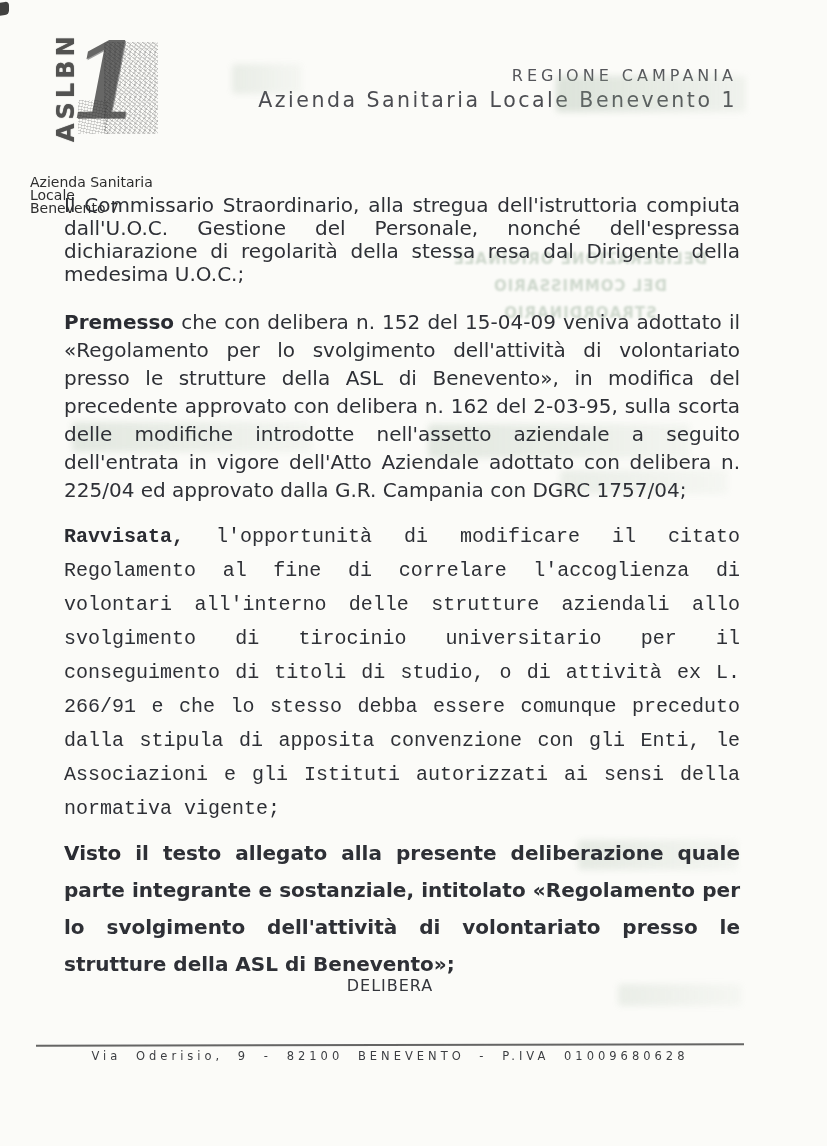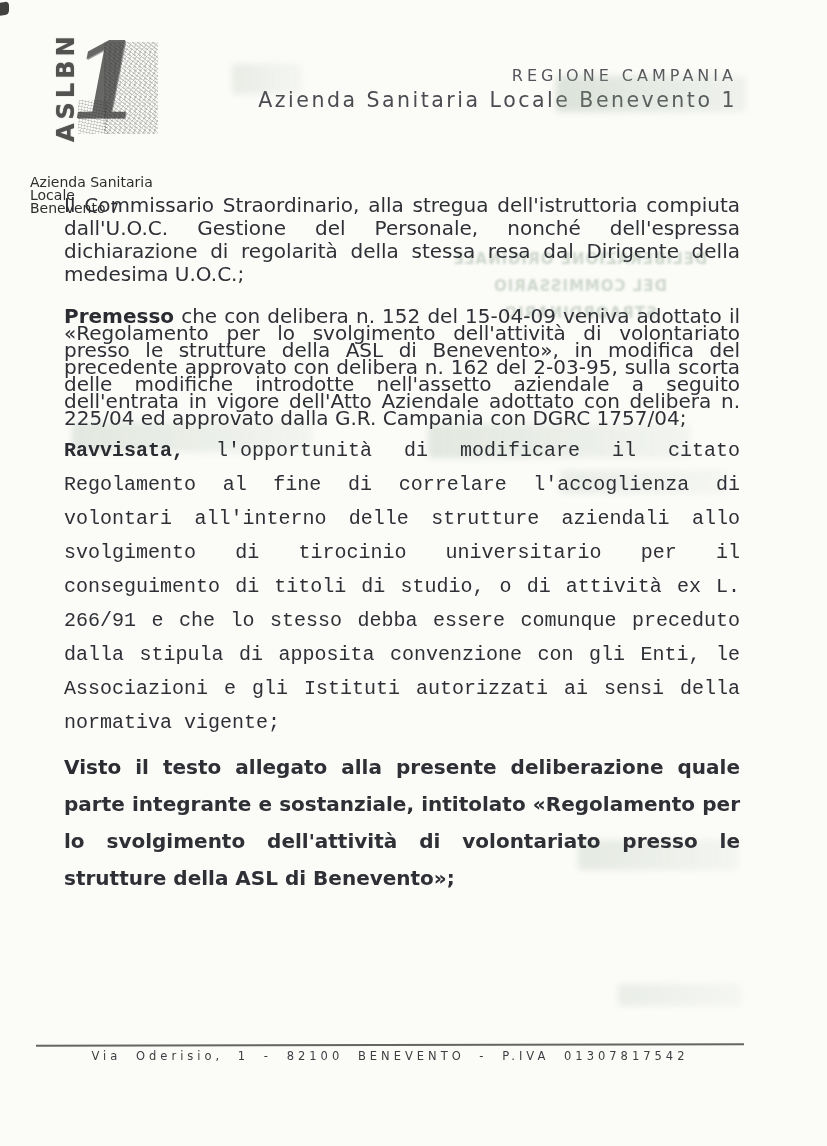--- a/index.html
+++ b/index.html
@@ -56,21 +56,21 @@
   .smudge.s4 { left:578px; top:840px; width:160px; height:30px; opacity:.7; }
   .smudge.s5 { left:560px; top:470px; width:168px; height:24px; opacity:.55; }
   .smudge.s6 { left:618px; top:984px; width:124px; height:22px; opacity:.55; }
   .smudge.s7 { left:232px; top:64px;  width:70px;  height:30px; opacity:.6; }
 
   
   .body-text { position:absolute; left:64px; top:194px; width:676px; font-size:20px; }
   .body-text p { margin:0; text-align:justify; }
   .body-text strong { color:#2a2c32; }
   p.p1 { line-height:23px;  margin-bottom:22px; }
-  p.p2 { line-height:17px;  margin-bottom:7px; }
+  p.p2 { line-height:28px;  margin-bottom:16px; }
   p.p3 { line-height:34px;  margin-bottom:9px;font-family:Liberation Mono, monospace;  }
   p.p4 { line-height:37px;  margin-bottom:5px;font-weight:bold;  }
   p.p5 { line-height:35px;  margin-bottom:12px; }
   p.p6 { line-height:31px;  text-indent:58px;   }
 
   .delibera { position:absolute; left:52px; top:976px; width:676px;
     text-align:center; font-size:16px; letter-spacing:1px; color:#34363c; }
 
   
   .footer-rule { position:absolute; left:36px; top:1044px; width:708px;
@@ -119,17 +119,18 @@
 
     <p class="p2"><strong>Premesso</strong><span> che con delibera n. 152 del 15-04-09 veniva adottato il «Regolamento per lo svolgimento dell'attività di volontariato presso le strutture della ASL di Benevento», in modifica del precedente approvato con delibera n. 162 del 2-03-95, sulla scorta delle modifiche introdotte nell'assetto aziendale a seguito dell'entrata in vigore dell'Atto Aziendale adottato con delibera n. 225/04 ed approvato dalla G.R. Campania con DGRC 1757/04;</span></p>
 
     <p class="p3"><strong>Ravvisata,</strong><span> l'opportunità di modificare il citato Regolamento al fine di correlare l'accoglienza di volontari all'interno delle strutture aziendali allo svolgimento di tirocinio universitario per il conseguimento di titoli di studio, o di attività ex L. 266/91 e che lo stesso debba essere comunque preceduto dalla stipula di apposita convenzione con gli Enti,  le Associazioni e gli Istituti autorizzati ai sensi della normativa vigente;</span></p>
 
     <p class="p4"><strong>Visto</strong><span>  il testo allegato alla presente deliberazione quale parte integrante e sostanziale, intitolato «Regolamento per lo svolgimento dell'attività di volontariato presso le strutture della ASL di Benevento»;</span></p>
 
 
   </div>
 
+  <div class="delibera">DELIBERA</div>
 
   <div class="footer-rule"></div>
-  <div class="footer-address">Via Oderisio, 1 - 82100 BENEVENTO - P.IVA 01307817542</div>
+  <div class="footer-address">Via Oderisio, 9 - 82100 BENEVENTO - P.IVA 01009680628</div>
 
 </div>
 
 </body></html>

